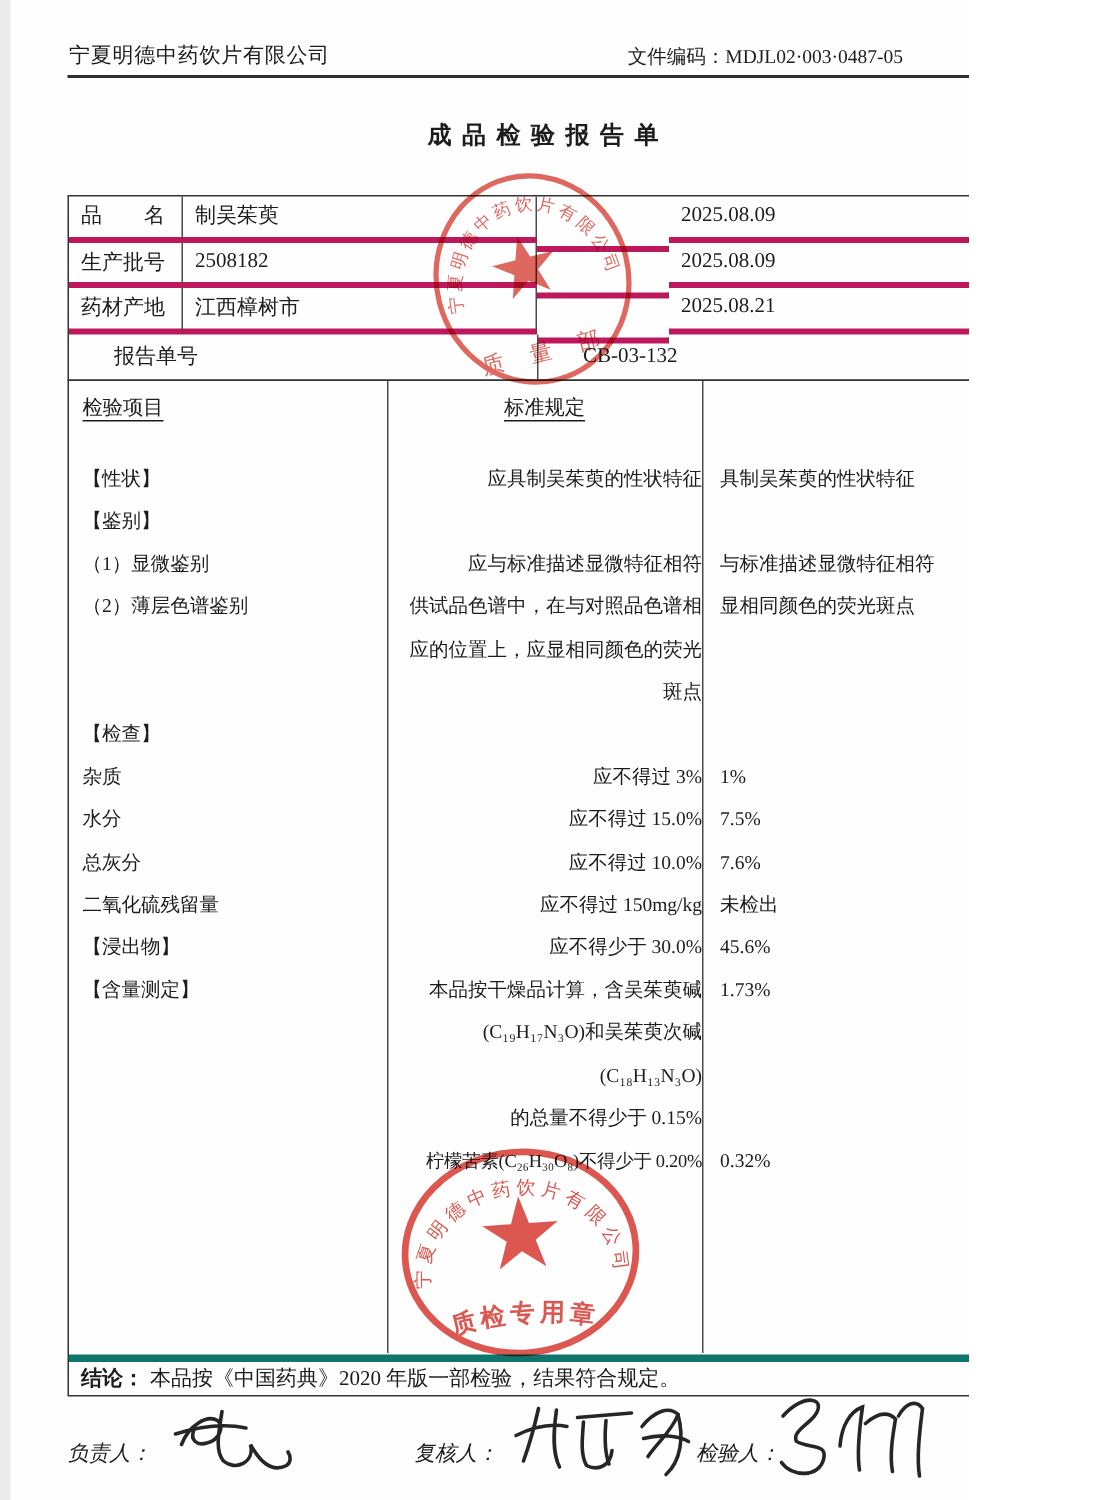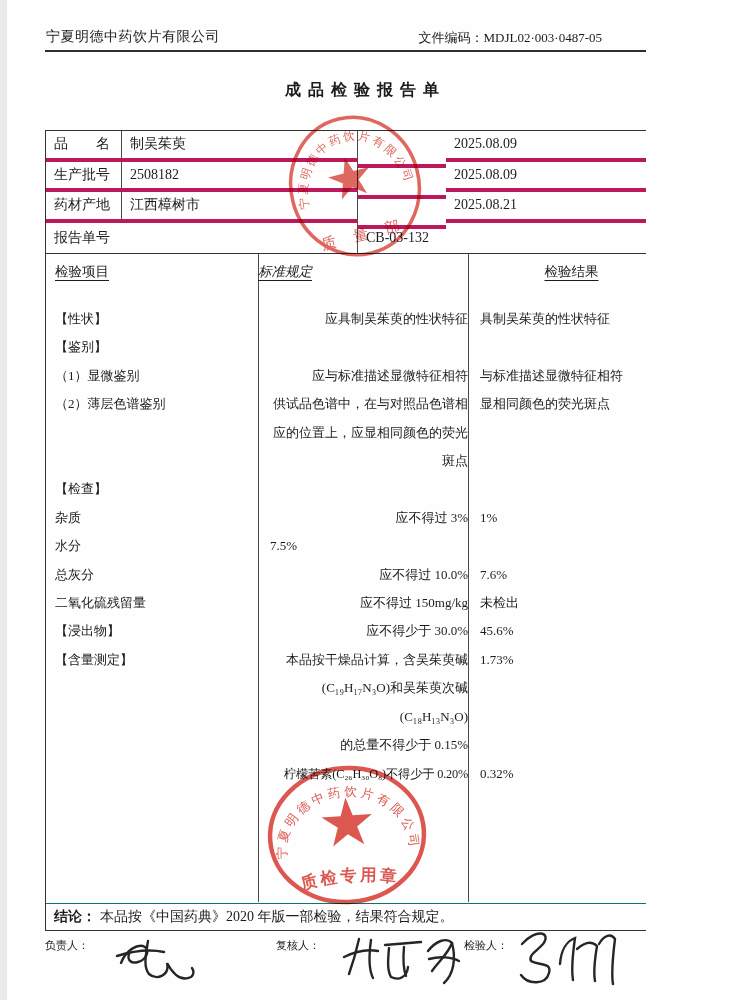--- a/index.html
+++ b/index.html
@@ -10,49 +10,49 @@
   
   .hdr-company{position:absolute;left:46px;top:28px;font-size:14px;letter-spacing:.5px;}
   .hdr-code{position:absolute;right:44px;top:29px;font-size:13px;}
   .hdr-rule{position:absolute;left:45px;width:632px;top:50px;height:2px;background:#2e2e2e;}
   .title{position:absolute;left:0;width:731px;top:80px;text-align:center;
          font-size:16px;font-weight:bold;letter-spacing:7px;}
 
   
   .info-table{position:absolute;left:45px;top:130px;width:632px;border:1.5px solid #333;box-sizing:border-box;}
   .info-row{display:flex;height:30.5px;}
-  .info-row:last-child .icell{border-bottom:none;}
+  .info-row:last-child .icell{border-bottom:none;margin-left:22px;}
   .icell{border-right:1px solid #4a4a4a;border-bottom:4px solid #be185d;display:flex;align-items:center;
          padding:0 8px;box-sizing:border-box;font-size:14px;overflow:hidden;}
   .icell.last{border-right:none;}
   .w-l1{width:76px;}.w-v1{width:236px;}.w-l2{width:88px;margin-top:33px;}.w-v2{width:229px;}
   .w-span2{width:312px;}.w-span34{width:317px;}
 
   
   .main-table{position:absolute;left:45px;top:253px;width:632px;height:678px;
               border:1.5px solid #333;box-sizing:border-box;}
   .vline{position:absolute;top:0;width:1px;height:648px;background:#4a4a4a;}
   .v1{left:212px;}.v2{left:422px;}
   .mt-head{position:absolute;top:9px;font-size:13.5px;text-decoration:underline;text-underline-offset:4px;}
   .h1{left:9px;}
-  .h2{left:212px;width:210px;font-style:italic;}
+  .h2{left:212px;width:210px;text-align:center;}
   .h3{left:422px;width:207px;text-align:center;}
   .mt-rows{position:absolute;top:51px;left:0;width:100%;}
   .mt-row{display:flex;}
   .mt-cell{box-sizing:border-box;white-space:pre-line;line-height:28.4px;font-size:13px;overflow:visible;}
   .c1{width:212px;padding-left:9px;}
   .c2{width:210px;padding-left:11px;text-align:right;}
   .c3{width:207px;padding-left:12px;}
   .c2.tight{font-size:12.3px;letter-spacing:-.2px;}
-  .conclusion{position:absolute;left:0;bottom:0;width:100%;height:27px;border-top:1px solid #0f766e;
+  .conclusion{position:absolute;left:0;bottom:0;width:100%;height:27px;border-top:5px solid #0f766e;
               box-sizing:border-box;display:flex;align-items:center;padding-left:8px;font-size:14px;}
   .conclusion .lab{font-weight:bold;margin-right:4px;}
 
   
-  .sig-label{position:absolute;top:938px;font-size:11px;}
+  .sig-label{position:absolute;top:960px;font-size:14px;font-style:italic;}
   .sl1{left:45px;}.sl2{left:276px;}.sl3{left:464px;}
 
   .overlay{position:absolute;left:0;top:0;pointer-events:none;}
 </style>
 </head>
 <body>
 
 <div class="page">
   <div class="edge"></div>
 
@@ -85,21 +85,20 @@
       <div class="icell w-span2">报告单号</div>
       <div class="icell w-span34 last">CB-03-132</div>
     </div>
   </div>
 
   <div class="main-table">
     <div class="vline v1"></div>
     <div class="vline v2"></div>
     <div class="mt-head h1">检验项目</div>
     <div class="mt-head h2">标准规定</div>
-    <div class="mt-head h3">检验结果</div>
 
     <div class="mt-rows">
       <div class="mt-row">
         <div class="mt-cell c1">【性状】</div>
         <div class="mt-cell c2">应具制吴茱萸的性状特征</div>
         <div class="mt-cell c3">具制吴茱萸的性状特征</div>
       </div>
       <div class="mt-row">
         <div class="mt-cell c1">【鉴别】</div>
         <div class="mt-cell c2"></div>
@@ -122,20 +121,21 @@
         <div class="mt-cell c2"></div>
         <div class="mt-cell c3"></div>
       </div>
       <div class="mt-row">
         <div class="mt-cell c1">杂质</div>
         <div class="mt-cell c2">应不得过 3%</div>
         <div class="mt-cell c3">1%</div>
       </div>
       <div class="mt-row">
         <div class="mt-cell c1">水分</div>
+        <div class="mt-cell c2">应不得过 15.0%</div>
         <div class="mt-cell c3">7.5%</div>
       </div>
       <div class="mt-row">
         <div class="mt-cell c1">总灰分</div>
         <div class="mt-cell c2">应不得过 10.0%</div>
         <div class="mt-cell c3">7.6%</div>
       </div>
       <div class="mt-row">
         <div class="mt-cell c1">二氧化硫残留量</div>
         <div class="mt-cell c2">应不得过 150mg/kg</div>

